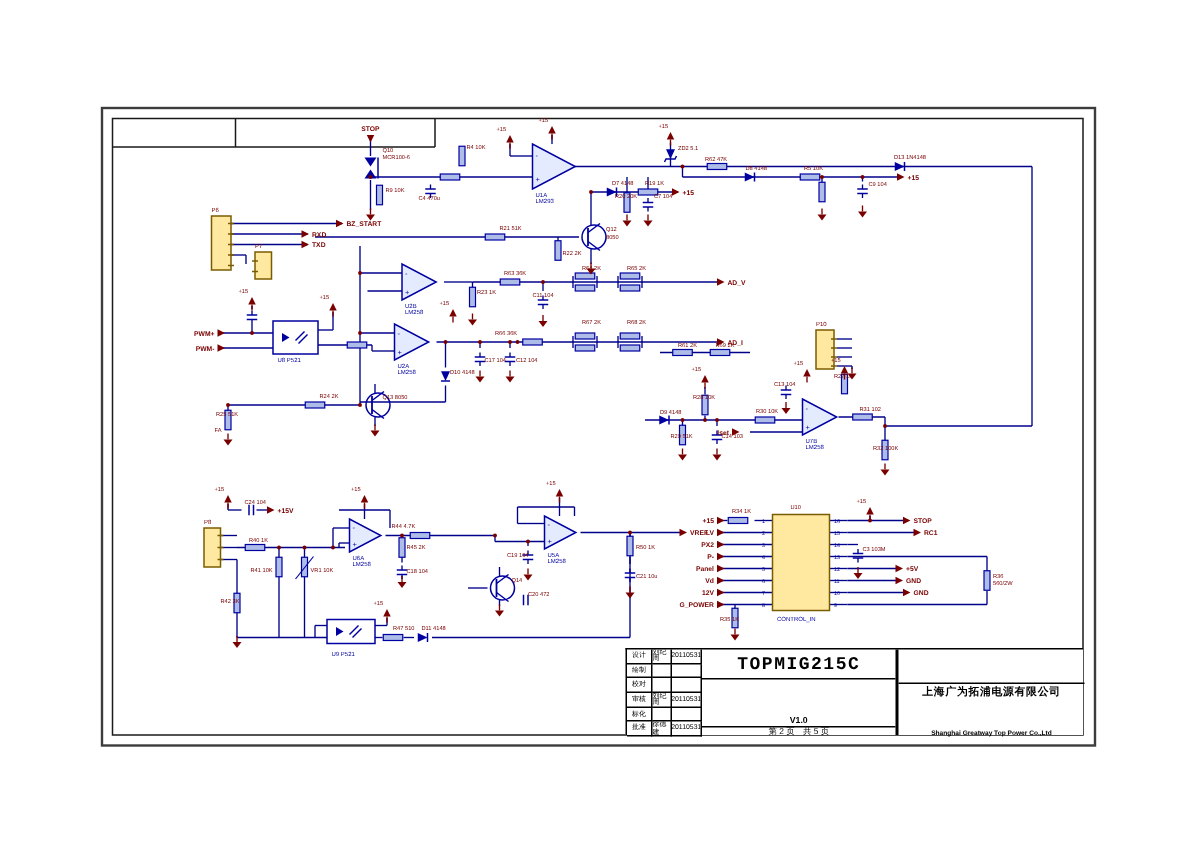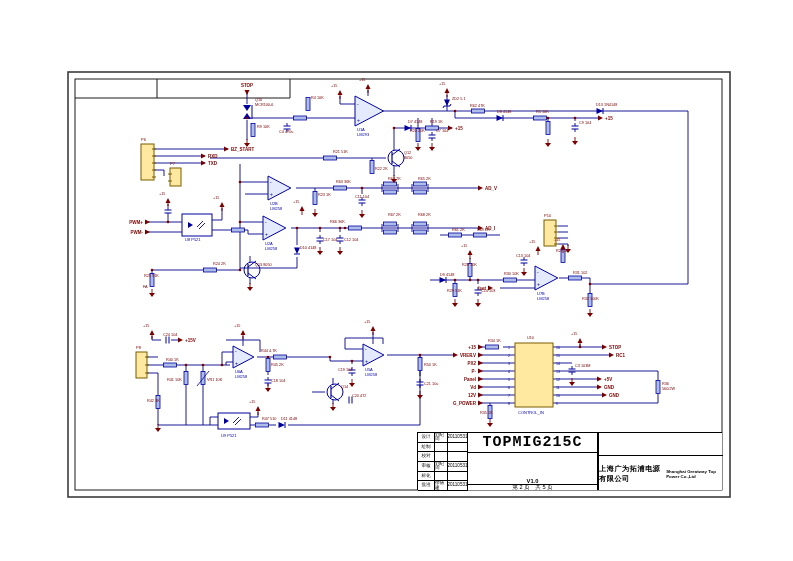--- a/index.html
+++ b/index.html
@@ -4,27 +4,27 @@
 <style>
   html,body{margin:0;padding:0;background:#fff;}
   body{font-family:"Liberation Sans",sans-serif;}
   .page{position:relative;width:793px;height:561px;background:#fff;overflow:hidden;}
   #schem{position:absolute;left:0;top:0;}
   
   .tblock{position:absolute;left:417px;top:432px;width:305px;height:58px;border-left:1px solid #000;border-top:1px solid #000;box-sizing:border-box;background:#fff;}
   .tb-cell{position:absolute;box-sizing:border-box;overflow:hidden;color:#000;}
   .tb-row-cell{border-right:1px solid #000;border-bottom:1px solid #000;font-size:4.6px;line-height:1;display:flex;align-items:center;justify-content:center;}
   .tb-title-area{position:absolute;left:50px;top:0;width:130px;height:100%;border-right:1px solid #000;box-sizing:border-box;}
-  .tb-product{position:absolute;left:0;top:0;width:100%;height:20px;border-bottom:1px solid #000;box-sizing:border-box;display:flex;align-items:center;justify-content:center;font-family:"Liberation Mono",monospace;font-size:15px;font-weight:bold;letter-spacing:1px;}
+  .tb-product{position:absolute;left:0;top:0;width:100%;height:20px;border-bottom:1px solid #000;box-sizing:border-box;display:flex;align-items:center;justify-content:center;font-family:"Liberation Mono",monospace;font-size:12px;font-weight:bold;letter-spacing:1px;}
   .tb-big{position:absolute;left:0;top:20px;width:100%;height:25px;display:flex;align-items:center;justify-content:center;font-size:14.5px;font-weight:bold;letter-spacing:2px;}
   .tb-ver{position:absolute;left:0;top:44px;width:100%;height:7px;display:flex;align-items:center;justify-content:center;font-size:5.8px;font-weight:bold;}
   .tb-page{position:absolute;left:0;top:51px;width:100%;height:7px;border-top:1px solid #000;box-sizing:border-box;display:flex;align-items:center;justify-content:center;font-size:5.6px;}
   .tb-company{position:absolute;left:180px;top:0;width:125px;height:100%;box-sizing:border-box;}
   .tb-co-empty{position:absolute;left:0;top:0;width:100%;height:23px;border-bottom:1px solid #000;box-sizing:border-box;}
-  .tb-co-text{position:absolute;left:0;top:23px;width:100%;height:35px;display:flex;flex-direction:row;align-items:center;justify-content:flex-start;gap:2px;}
+  .tb-co-text{position:absolute;left:0;top:23px;width:100%;height:35px;display:flex;flex-direction:column;align-items:center;justify-content:space-between;gap:2px;}
   .tb-co-cn{font-size:7.2px;font-weight:bold;letter-spacing:0.5px;}
   .tb-co-en{font-size:4.4px;font-weight:bold;}
 </style>
 </head>
 <body>
 
 <div class="page">
 
   <svg id="schem" width="793" height="561" viewBox="0 0 793 561">
       <rect x="68" y="72" width="662" height="425" fill="none" stroke="#3c3c3c" stroke-width="1.6"></rect>

